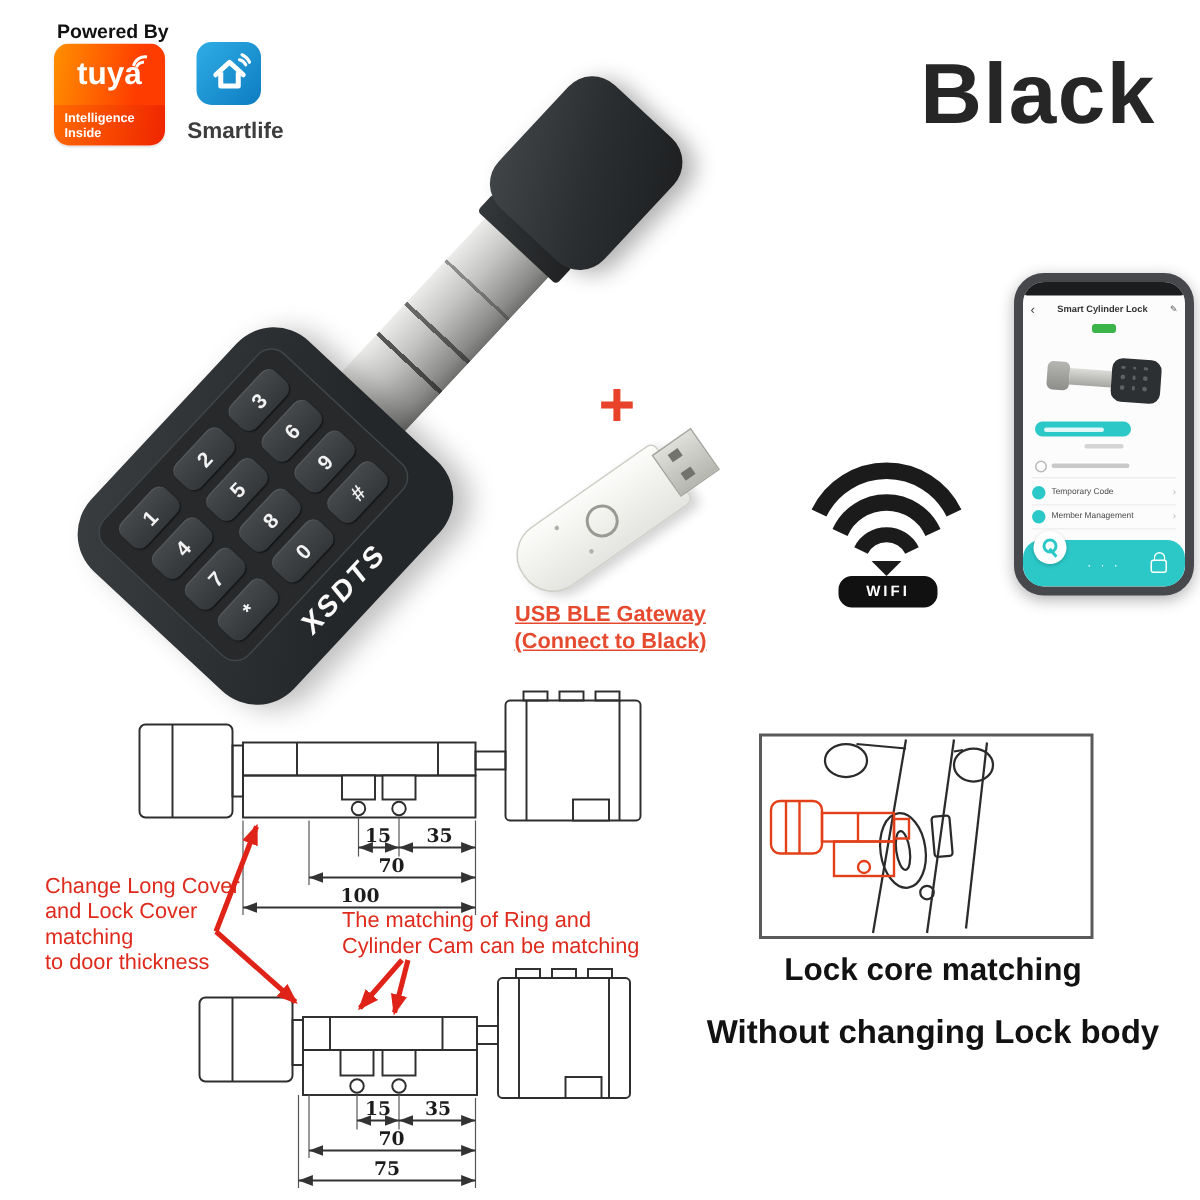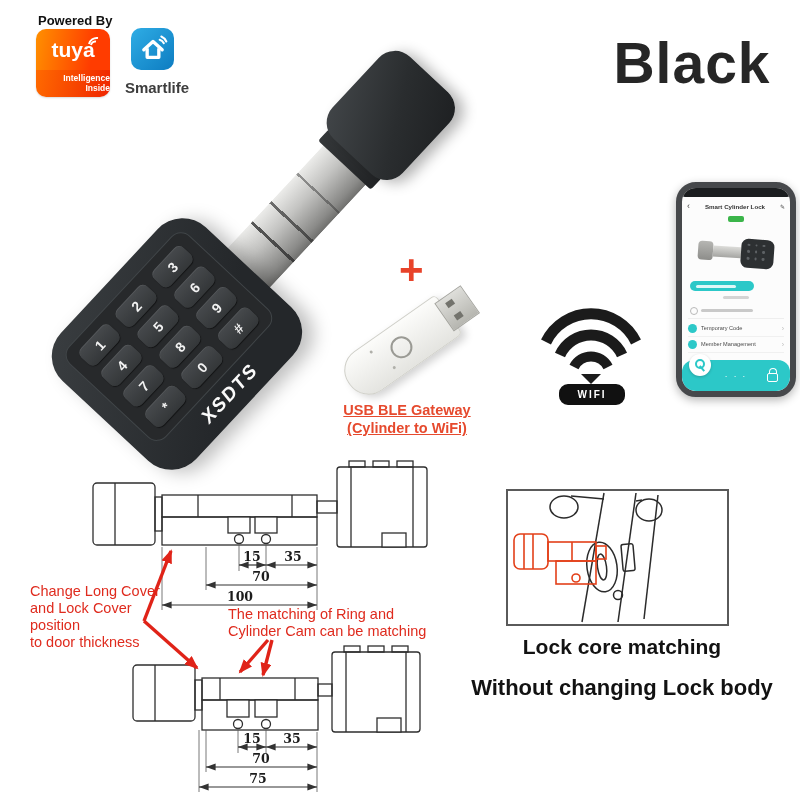--- a/index.html
+++ b/index.html
@@ -8,21 +8,21 @@
 
   
   .powered{position:absolute;left:38px;top:13px;font-size:13px;font-weight:bold;color:#111;}
   .tuya-badge{position:absolute;left:36px;top:29px;width:74px;height:68px;border-radius:10px;
               overflow:hidden;box-shadow:0 1px 2px rgba(0,0,0,.15);}
   .tuya-top{height:41px;background:linear-gradient(100deg,#ff9000,#ff3c00 75%);display:flex;
             align-items:center;justify-content:center;color:#fff;font-weight:bold;font-size:21px;
             letter-spacing:0;position:relative;}
   .tuya-sig{position:absolute;right:9px;top:6px;}
   .tuya-bottom{height:27px;background:linear-gradient(100deg,#ff6a00,#ef2400);color:#fff;
-               font-size:8.5px;font-weight:bold;line-height:9.5px;padding:4px 0 0 7px;text-align:right;}
+               font-size:8.5px;font-weight:bold;line-height:9.5px;padding:4px 0 0 7px;}
   .sl-icon{position:absolute;left:131px;top:28px;width:43px;height:42px;border-radius:10px;
            background:linear-gradient(135deg,#2fadе5,#0d7cc1);
            background:linear-gradient(135deg,#2fade5,#0d7cc1);
            display:flex;align-items:center;justify-content:center;}
   .sl-label{position:absolute;left:112px;top:79px;width:90px;text-align:center;font-size:15px;
             font-weight:bold;color:#3d3d3d;}
 
   
   .color-title{position:absolute;left:592px;top:30px;width:200px;text-align:center;
                font-size:57px;font-weight:600;color:#262626;letter-spacing:1px;}
@@ -186,21 +186,21 @@
       <span class="dongle-dot" style="left:34px;top:8px;"></span>
       <span class="dongle-dot" style="left:44px;top:34px;"></span>
       <span class="usb-conn">
         <span class="usb-slot" style="left:8px;top:5px;"></span>
         <span class="usb-slot" style="left:8px;top:20px;"></span>
       </span>
     </div>
   </div>
   <div class="gw-text">
     <div>USB BLE Gateway</div>
-    <div>(Cylinder to WiFi)</div>
+    <div>(Connect to Black)</div>
   </div>
 
   <div class="wifi-wrap">
     <svg width="110" height="86" viewBox="0 0 110 86">
       <path d="M10 44 A 50 50 0 0 1 100 44" stroke="#1b1b1b" stroke-width="11" fill="none"></path>
       <path d="M24 57 A 34 34 0 0 1 86 57" stroke="#1b1b1b" stroke-width="11" fill="none"></path>
       <path d="M38 69 A 19 19 0 0 1 72 69" stroke="#1b1b1b" stroke-width="10" fill="none"></path>
       <path d="M45 76 L65 76 L55 86 Z" fill="#1b1b1b"></path>
     </svg>
     <div class="wifi-pill">
@@ -352,21 +352,21 @@
       <text x="157" y="103">15</text>
       <text x="197" y="103">35</text>
       <text x="166" y="123">70</text>
       <text x="163" y="143">75</text>
     </g>
   </svg>
 
   <div class="ann" style="left:30px;top:583px;">
     <div>Change Long Cover</div>
     <div>and Lock Cover</div>
-    <div>position</div>
+    <div>matching</div>
     <div>to door thickness</div>
   </div>
   <div class="ann" style="left:228px;top:606px;">
     <div>The matching of Ring and</div>
     <div>Cylinder Cam can be matching</div>
   </div>
 
   <svg class="overlay" width="800" height="800" viewBox="0 0 800 800">
     <defs>
       <marker id="arrR" markerWidth="15" markerHeight="12" refX="12" refY="5.5" orient="auto" markerUnits="userSpaceOnUse">

